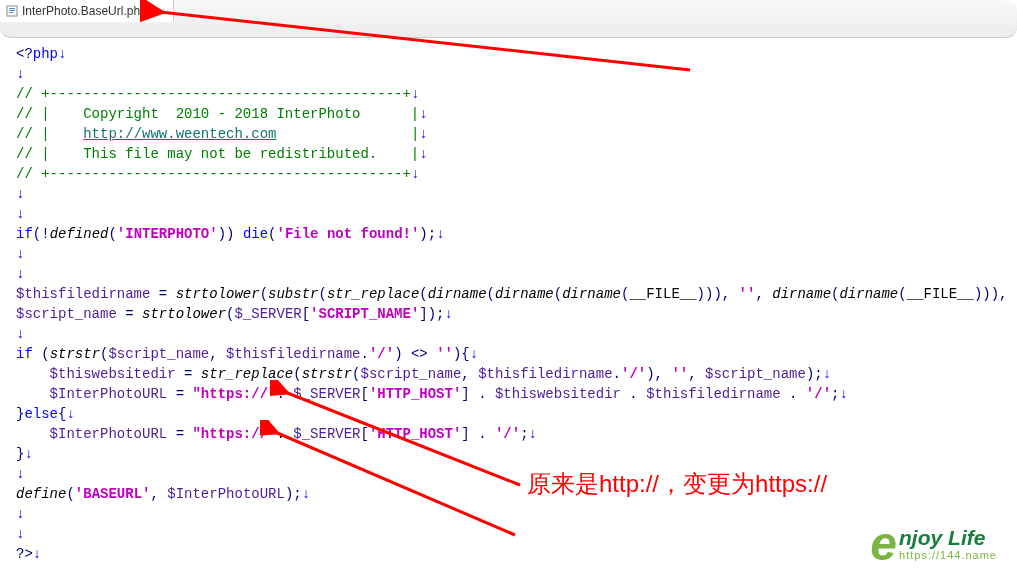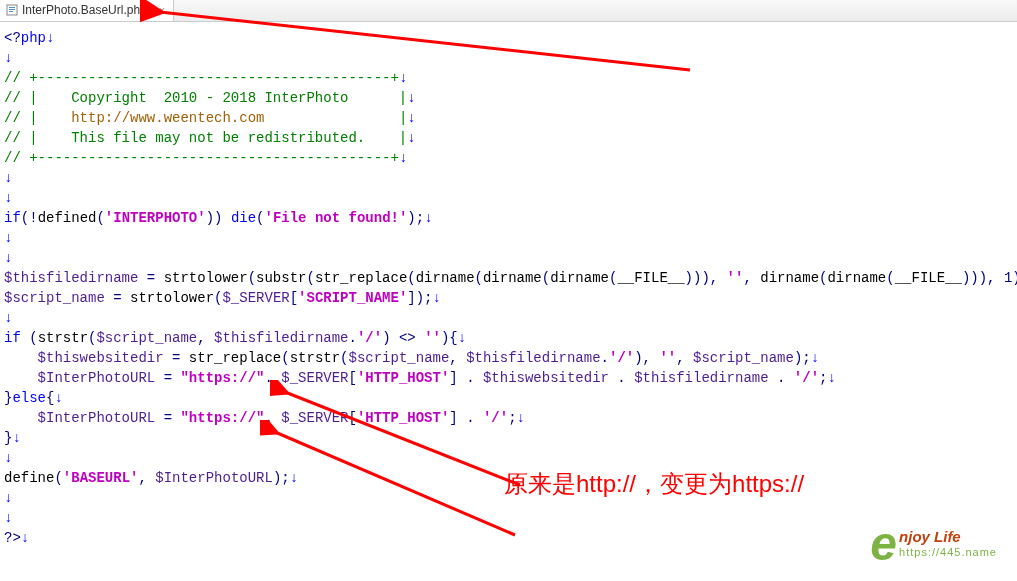--- a/index.html
+++ b/index.html
@@ -6,25 +6,26 @@
     body {
       font-family: "Courier New", monospace;
       font-size: 14px;
       background: #fff;
       width: 1017px;
       height: 581px;
       overflow: hidden;
       position: relative;
     }
     .tab-bar {
-      height: 22px;
+      height: 38px;
       background: linear-gradient(#f8f8f8, #ececec);
       border-bottom: 1px solid #ccc;
       display: flex;
-      align-items: flex-end;
+      align-items: flex-start;
+      border-radius: 11px;
     }
     .tab {
       height: 22px;
       background: #fff;
       border-right: 1px solid #ccc;
       padding: 0 8px 0 6px;
       display: flex;
       align-items: center;
       gap: 4px;
       font-family: Arial, sans-serif;
@@ -38,41 +39,41 @@
       align-items: center;
       justify-content: center;
     }
     .tab-close {
       margin-left: 8px;
       color: #999;
       font-size: 11px;
       cursor: pointer;
     }
     .code-area {
-      padding: 6px 4px;
+      padding: 6px 16px;
       line-height: 20px;
       white-space: pre;
       position: relative;
     }
     .line { display: block; }
     .kw { color: #0000ff; }
     .comment { color: #008000; }
-    .link { color: #a16207; }
+    .link { color: #0f766e; text-decoration: underline; }
     .str { color: #c000c0; font-weight: bold; }
     .var { color: #4c1d95; }
-    .func { color: #000; }
+    .func { color: #000; font-style: italic; }
     .const { color: #000000; }
     .op { color: #000080; }
     .dl { color: #0000ff; }
     .annotation {
       position: absolute;
       font-family: "Microsoft YaHei", Arial, sans-serif;
       font-size: 24px;
       color: #ff0000;
-      left: 504px;
+      left: 527px;
       top: 468px;
     }
     .logo {
       position: absolute;
       right: 20px;
       bottom: 10px;
       display: flex;
       align-items: center;
       font-family: Arial, sans-serif;
     }
@@ -82,23 +83,23 @@
       font-style: italic;
       color: #7cb342;
       margin-right: 2px;
     }
     .logo-text {
       display: flex;
       flex-direction: column;
       line-height: 1.1;
     }
     .logo-main {
-      font-size: 15px;
+      font-size: 21px;
       font-weight: bold;
-      color: #c2410c;
+      color: #15803d;
       font-style: italic;
     }
     .logo-url {
       font-size: 11px;
       color: #7cb342;
       letter-spacing: 1px;
     }
     svg.arrow {
       position: absolute;
       pointer-events: none;
@@ -150,15 +151,15 @@
     </defs>
   <line x1="255" y1="115" x2="15" y2="12" stroke="#ff0000" stroke-width="3" marker-end="url(#ah3)"></line>
 </svg>
 
 <div class="annotation">原来是http://，变更为https://</div>
 
 <div class="logo">
   <span class="logo-e">e</span>
   <span class="logo-text">
     <span class="logo-main">njoy Life</span>
-    <span class="logo-url">https://445.name</span>
+    <span class="logo-url">https://144.name</span>
   </span>
 </div>
 
 </body></html>

